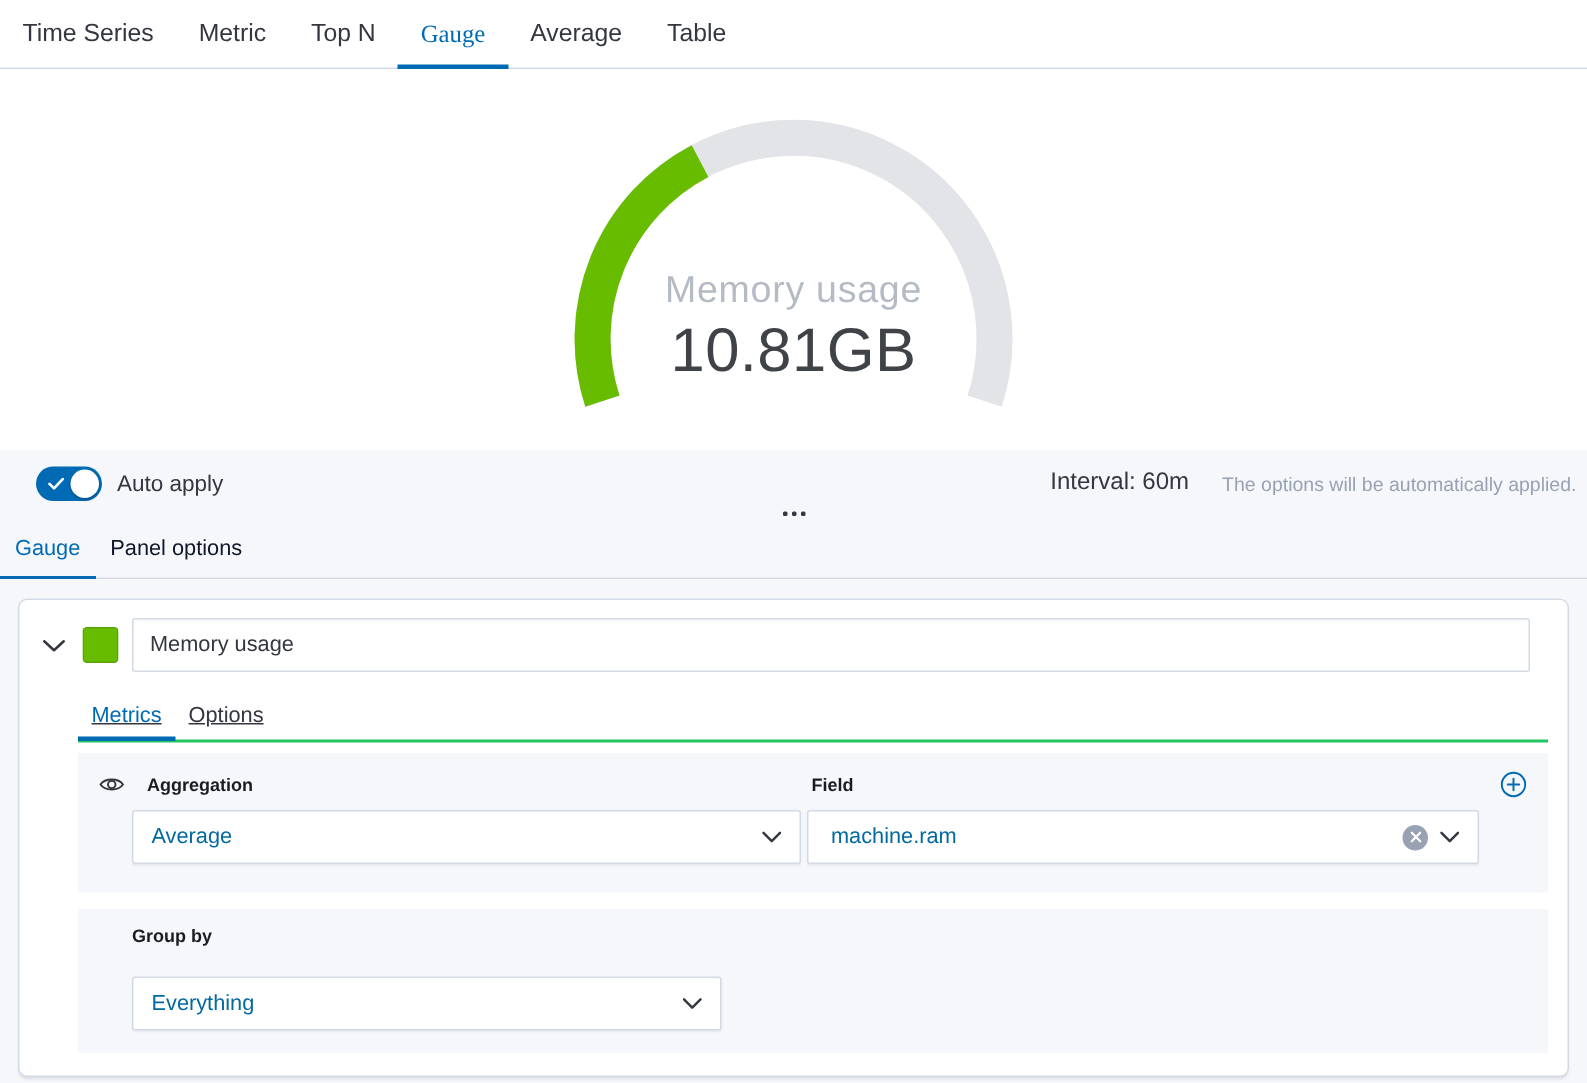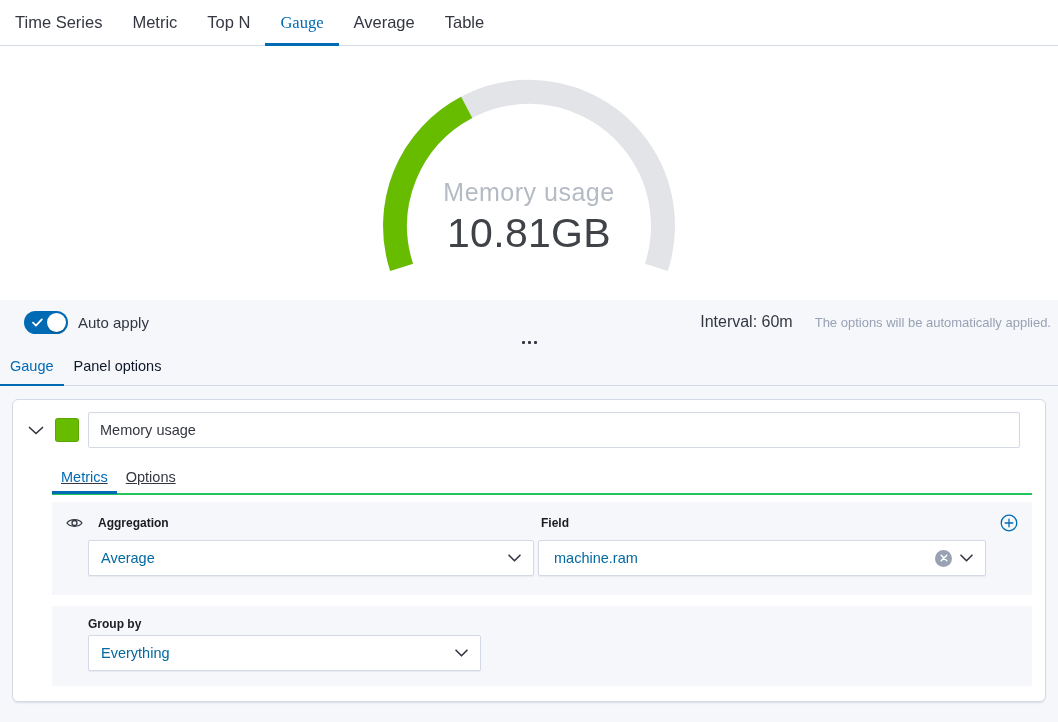--- a/index.html
+++ b/index.html
@@ -64,21 +64,21 @@
   .plus-btn { grid-column: 4; grid-row: 1; justify-self: end; width: 18px; height: 18px; margin: -2px 0; cursor: pointer; }
 
   .select { height: 36px; background: #fff; border: 1px solid #D3DAE6; border-radius: 2px; display: flex; align-items: center; padding: 0 12px; font-size: 14.5px; color: #0369a1; cursor: pointer; box-shadow: 0 1px 1px rgba(152,162,179,.15); }
   .select .caret { margin-left: auto; display: flex; }
   .agg-select { margin-right: 4px; }
   .combo { padding: 0 12px 0 15px; }
   .clear-btn { margin-left: auto; width: 17px; height: 17px; border-radius: 50%; background: #98A2B3; display: flex; align-items: center; justify-content: center; cursor: pointer; flex: 0 0 auto; }
   .combo .caret { margin-left: 8px; }
 
   .groupby-block { margin: 11px 13px 0 39px; background: #F5F7FA; padding: 11px 14px 15px 36px; }
-  .groupby-block .field-label { margin-bottom: 4px; }
+  .groupby-block .field-label { margin-bottom: 20px; }
   .groupby-select { width: 393px; }
 </style>
 </head>
 <body>
 
 <div class="app">
 
   <div class="vis-tabs">
     <div class="vis-tab"><span>Time Series</span></div>
     <div class="vis-tab"><span>Metric</span></div>

